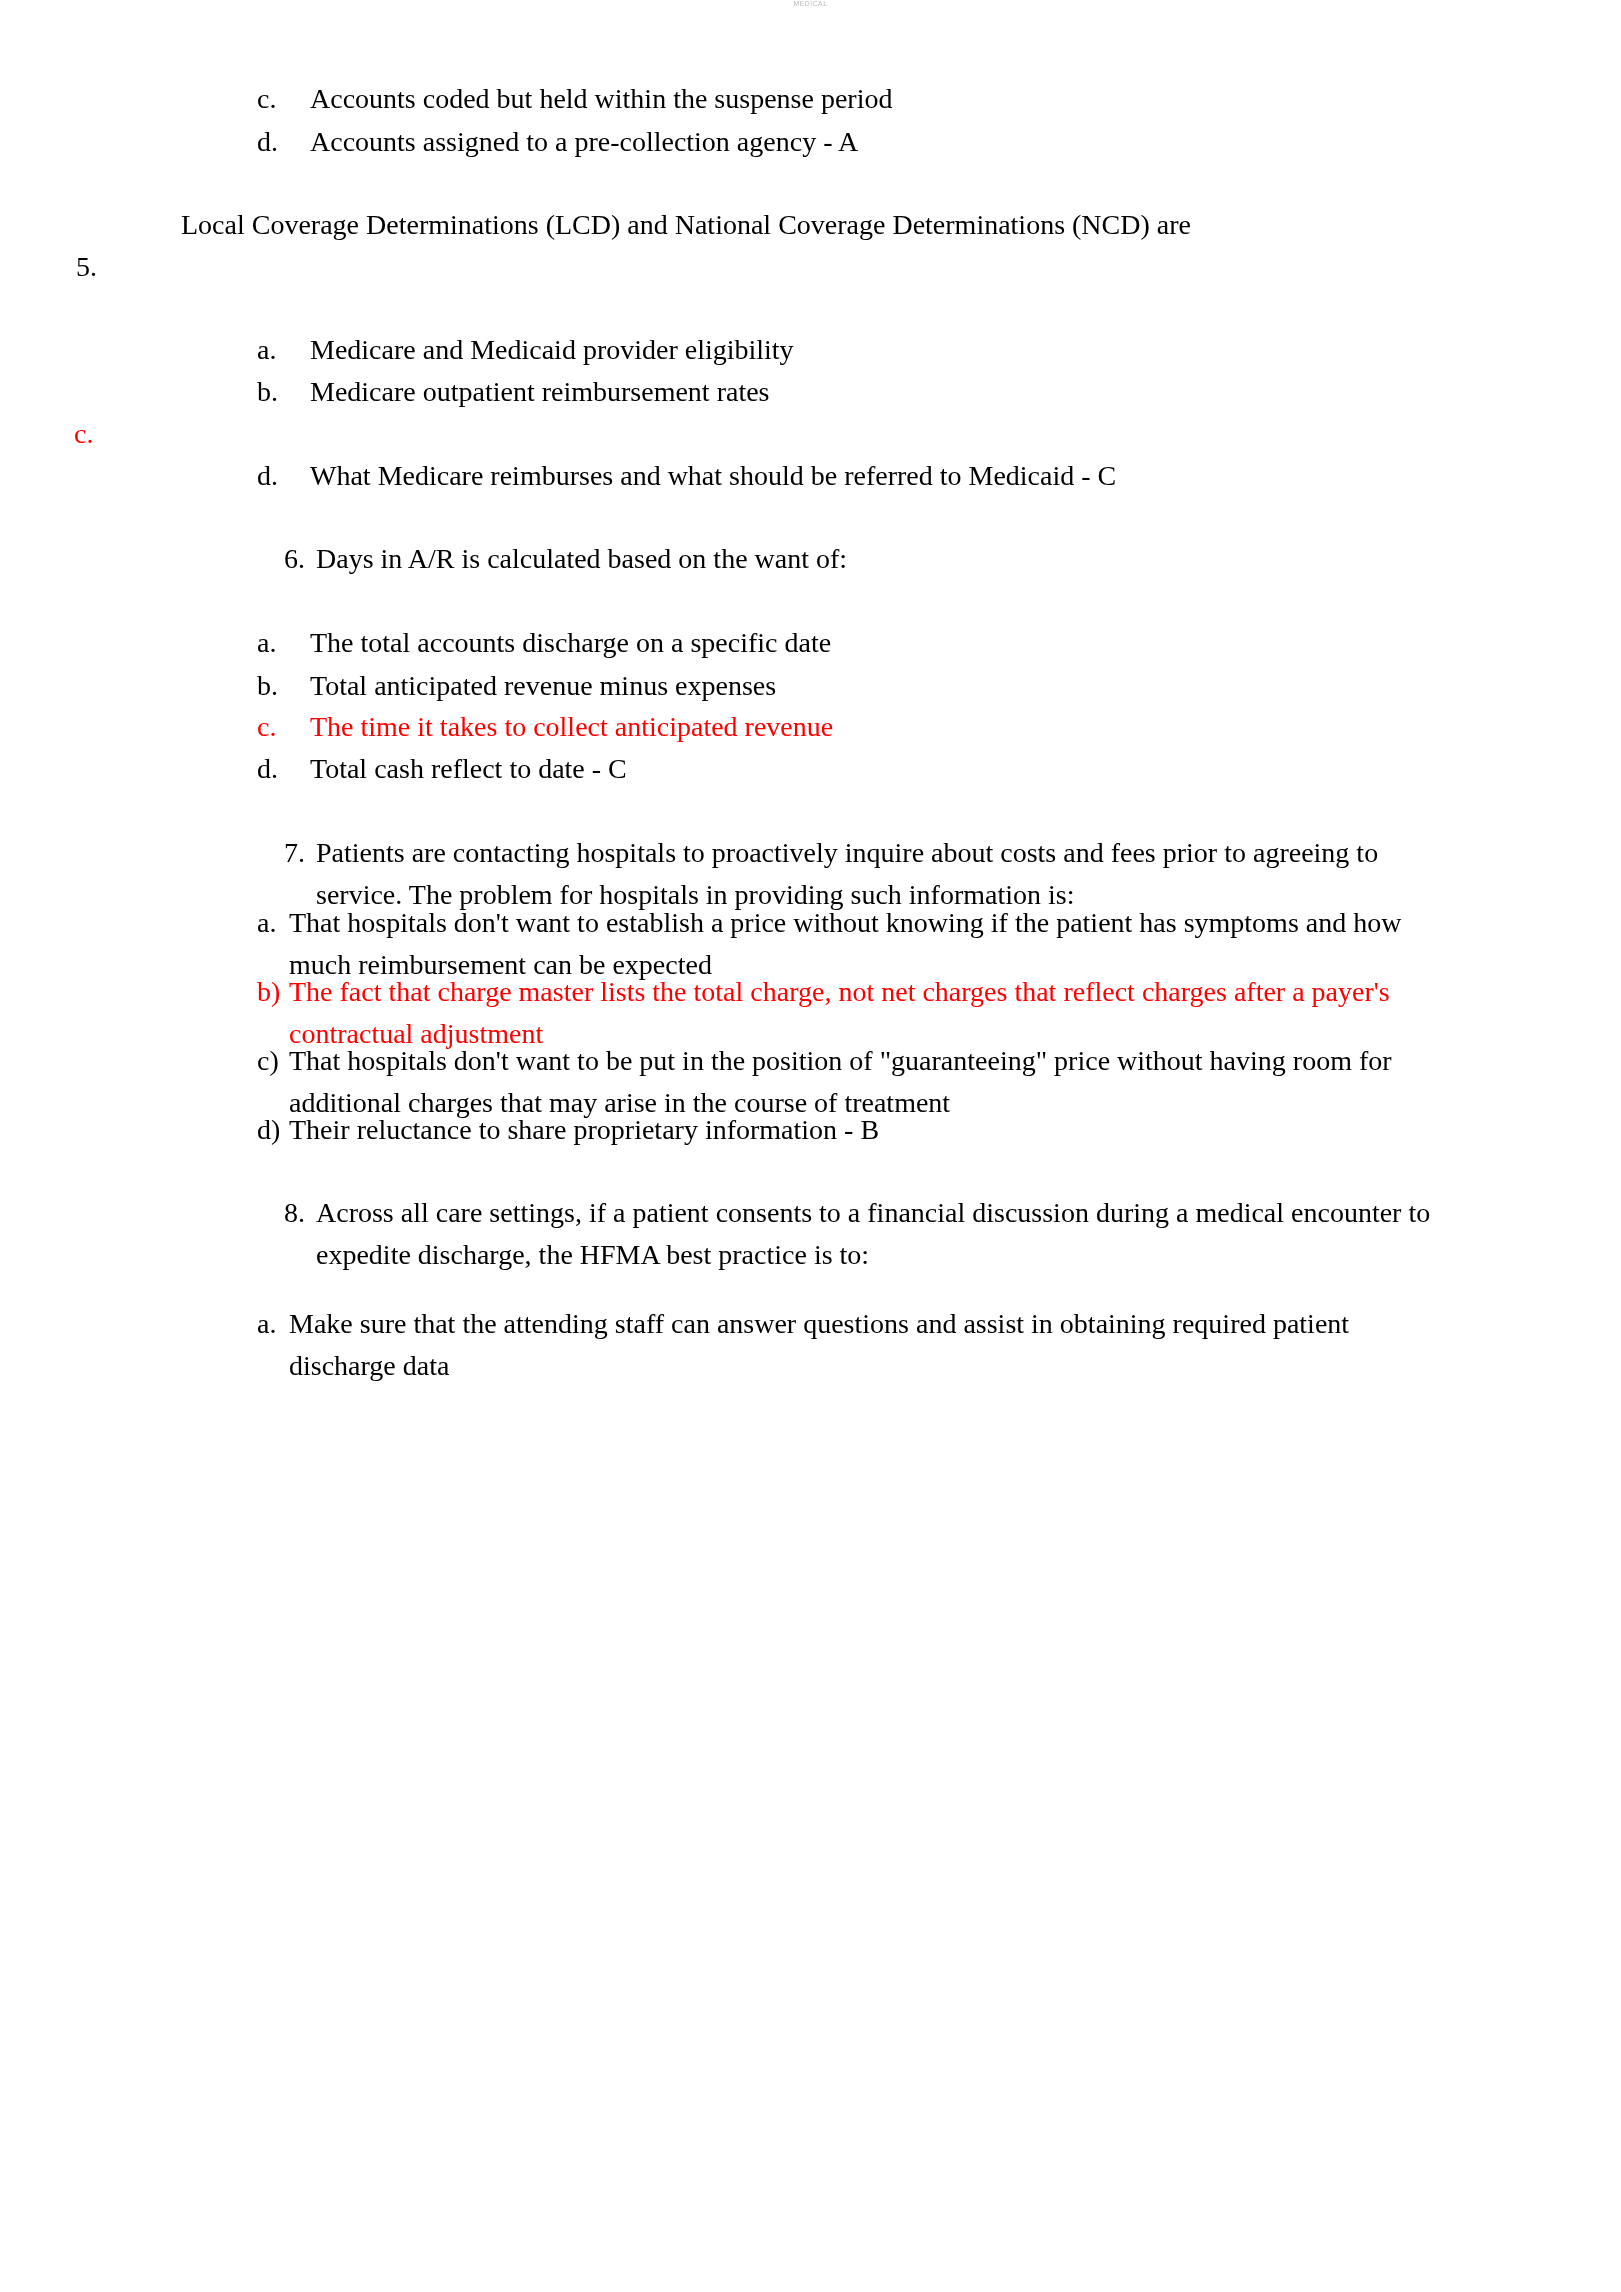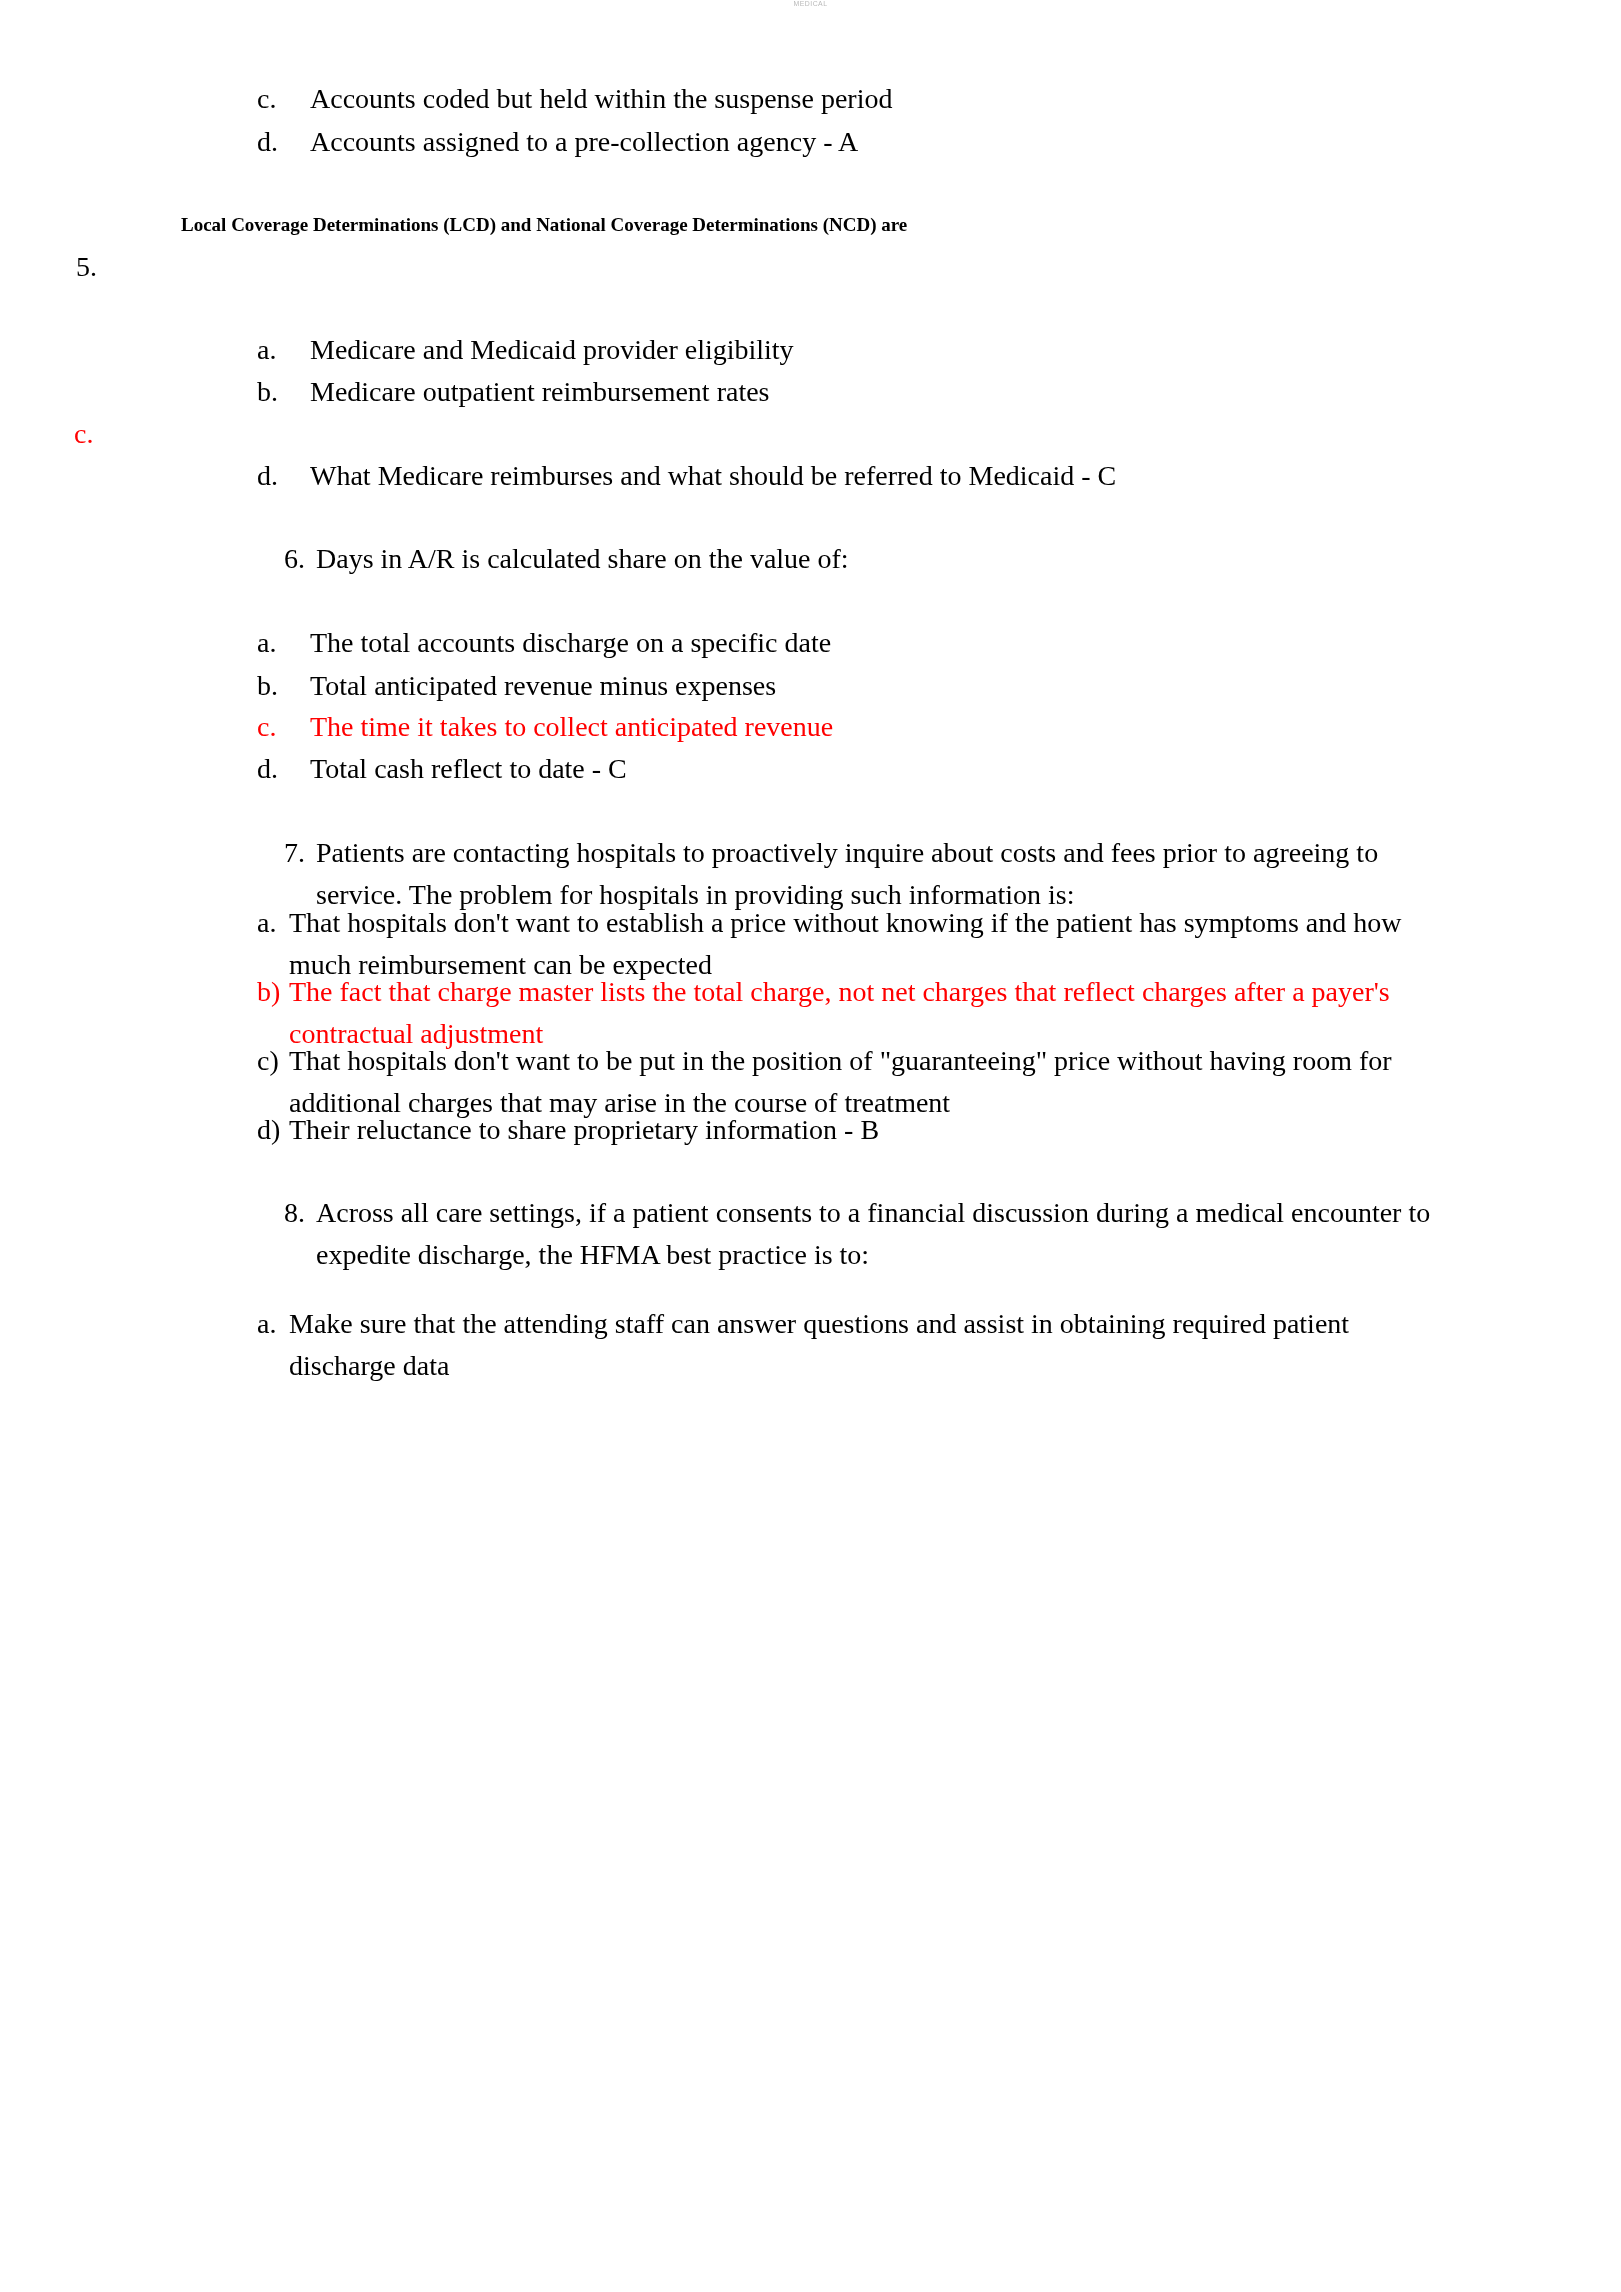--- a/index.html
+++ b/index.html
@@ -27,25 +27,24 @@
     text-align: center;
     font-size: 6.9px;
     letter-spacing: 0.5px;
     color: #b9b9b9;
     font-family: "Liberation Sans", sans-serif;
     user-select: none;
   }
   
   .blk {
     position: absolute;
-    font-size: 19px;
+    font-size: 28px;
     line-height: 42px;
     color: #000000;
     white-space: normal;
-    font-weight: bold;
   }
   .red { color: #FF0000; }
 
   
   .row {
     position: absolute;
     display: flex;
     align-items: flex-start;
     font-size: 28px;
     line-height: 42px;
@@ -99,21 +98,21 @@
     <span class="marker" style="width:130px;">c.</span>
   </div>
 
   <div class="row" style="left:257px; top:455px; width:1225px;">
     <span class="marker mk-sub">d.</span>
     <span class="itemtext">What Medicare reimburses and what should be referred to Medicaid - C</span>
   </div>
 
   <div class="row" style="left:284px; top:538px; width:1176px;">
     <span class="marker mk-num">6.</span>
-    <span class="itemtext">Days in A/R is calculated share on the value of:</span>
+    <span class="itemtext">Days in A/R is calculated based on the want of:</span>
   </div>
 
   <div class="row" style="left:257px; top:622px; width:1176px;">
     <span class="marker mk-sub">a.</span>
     <span class="itemtext">The total accounts discharge on a specific date</span>
   </div>
 
   <div class="row" style="left:257px; top:665px; width:1176px;">
     <span class="marker mk-sub">b.</span>
     <span class="itemtext">Total anticipated revenue minus expenses</span>

